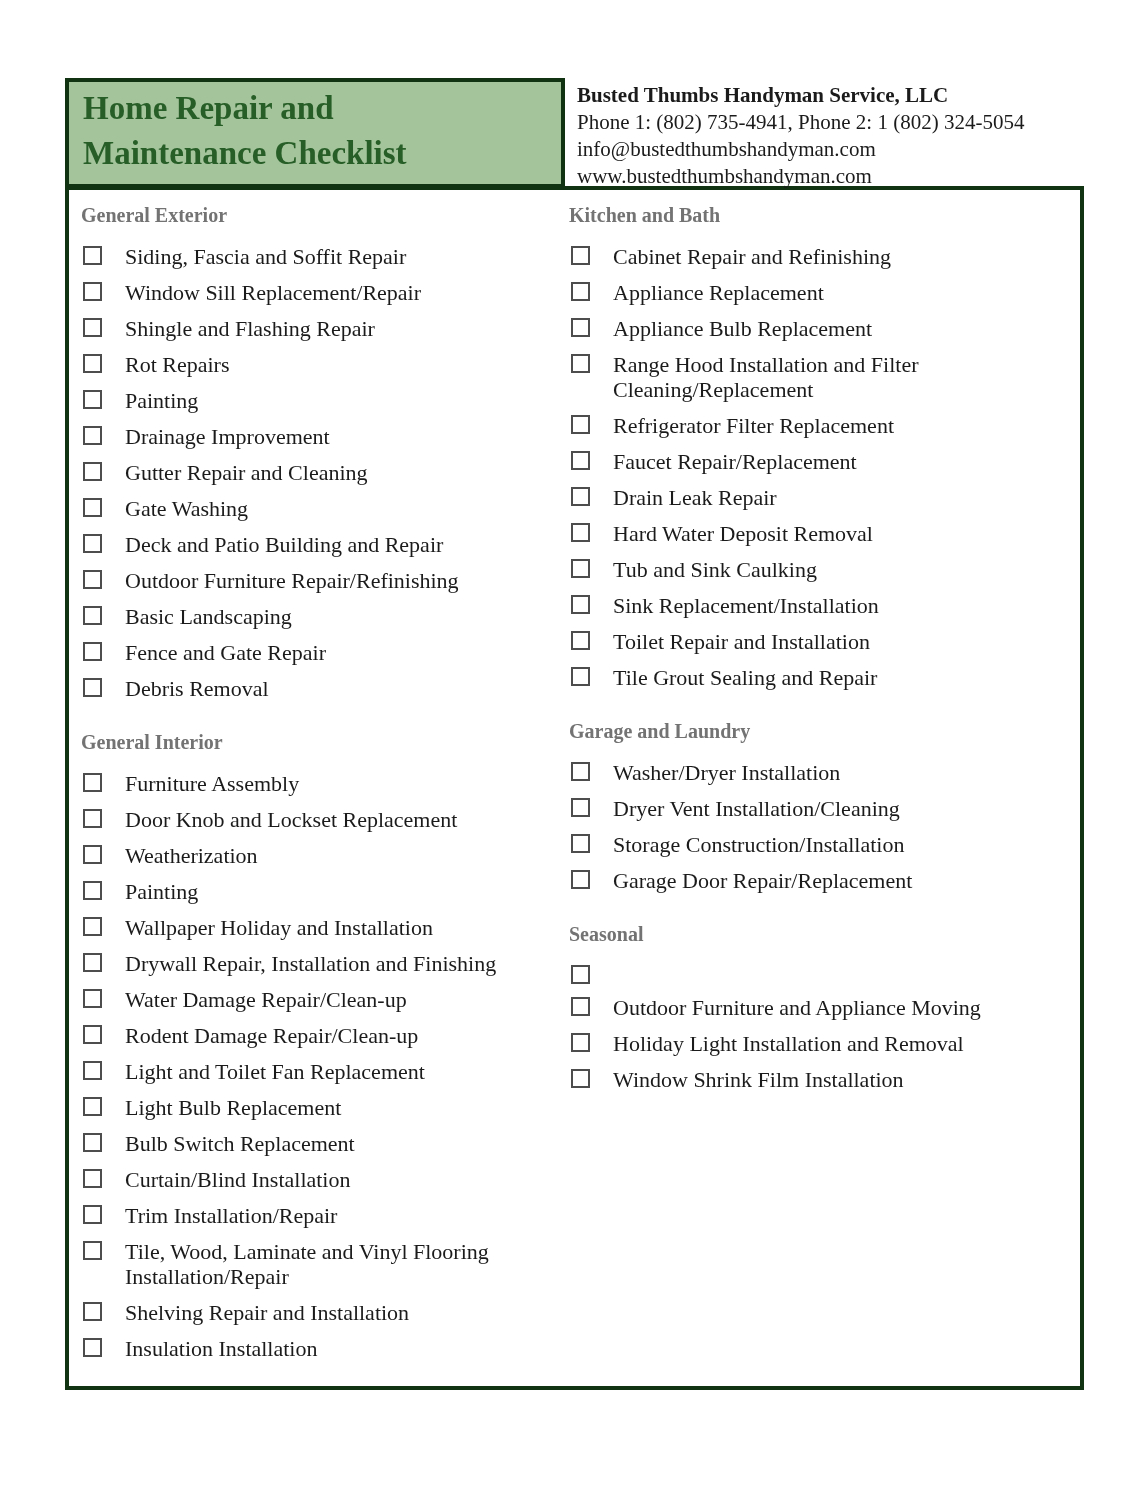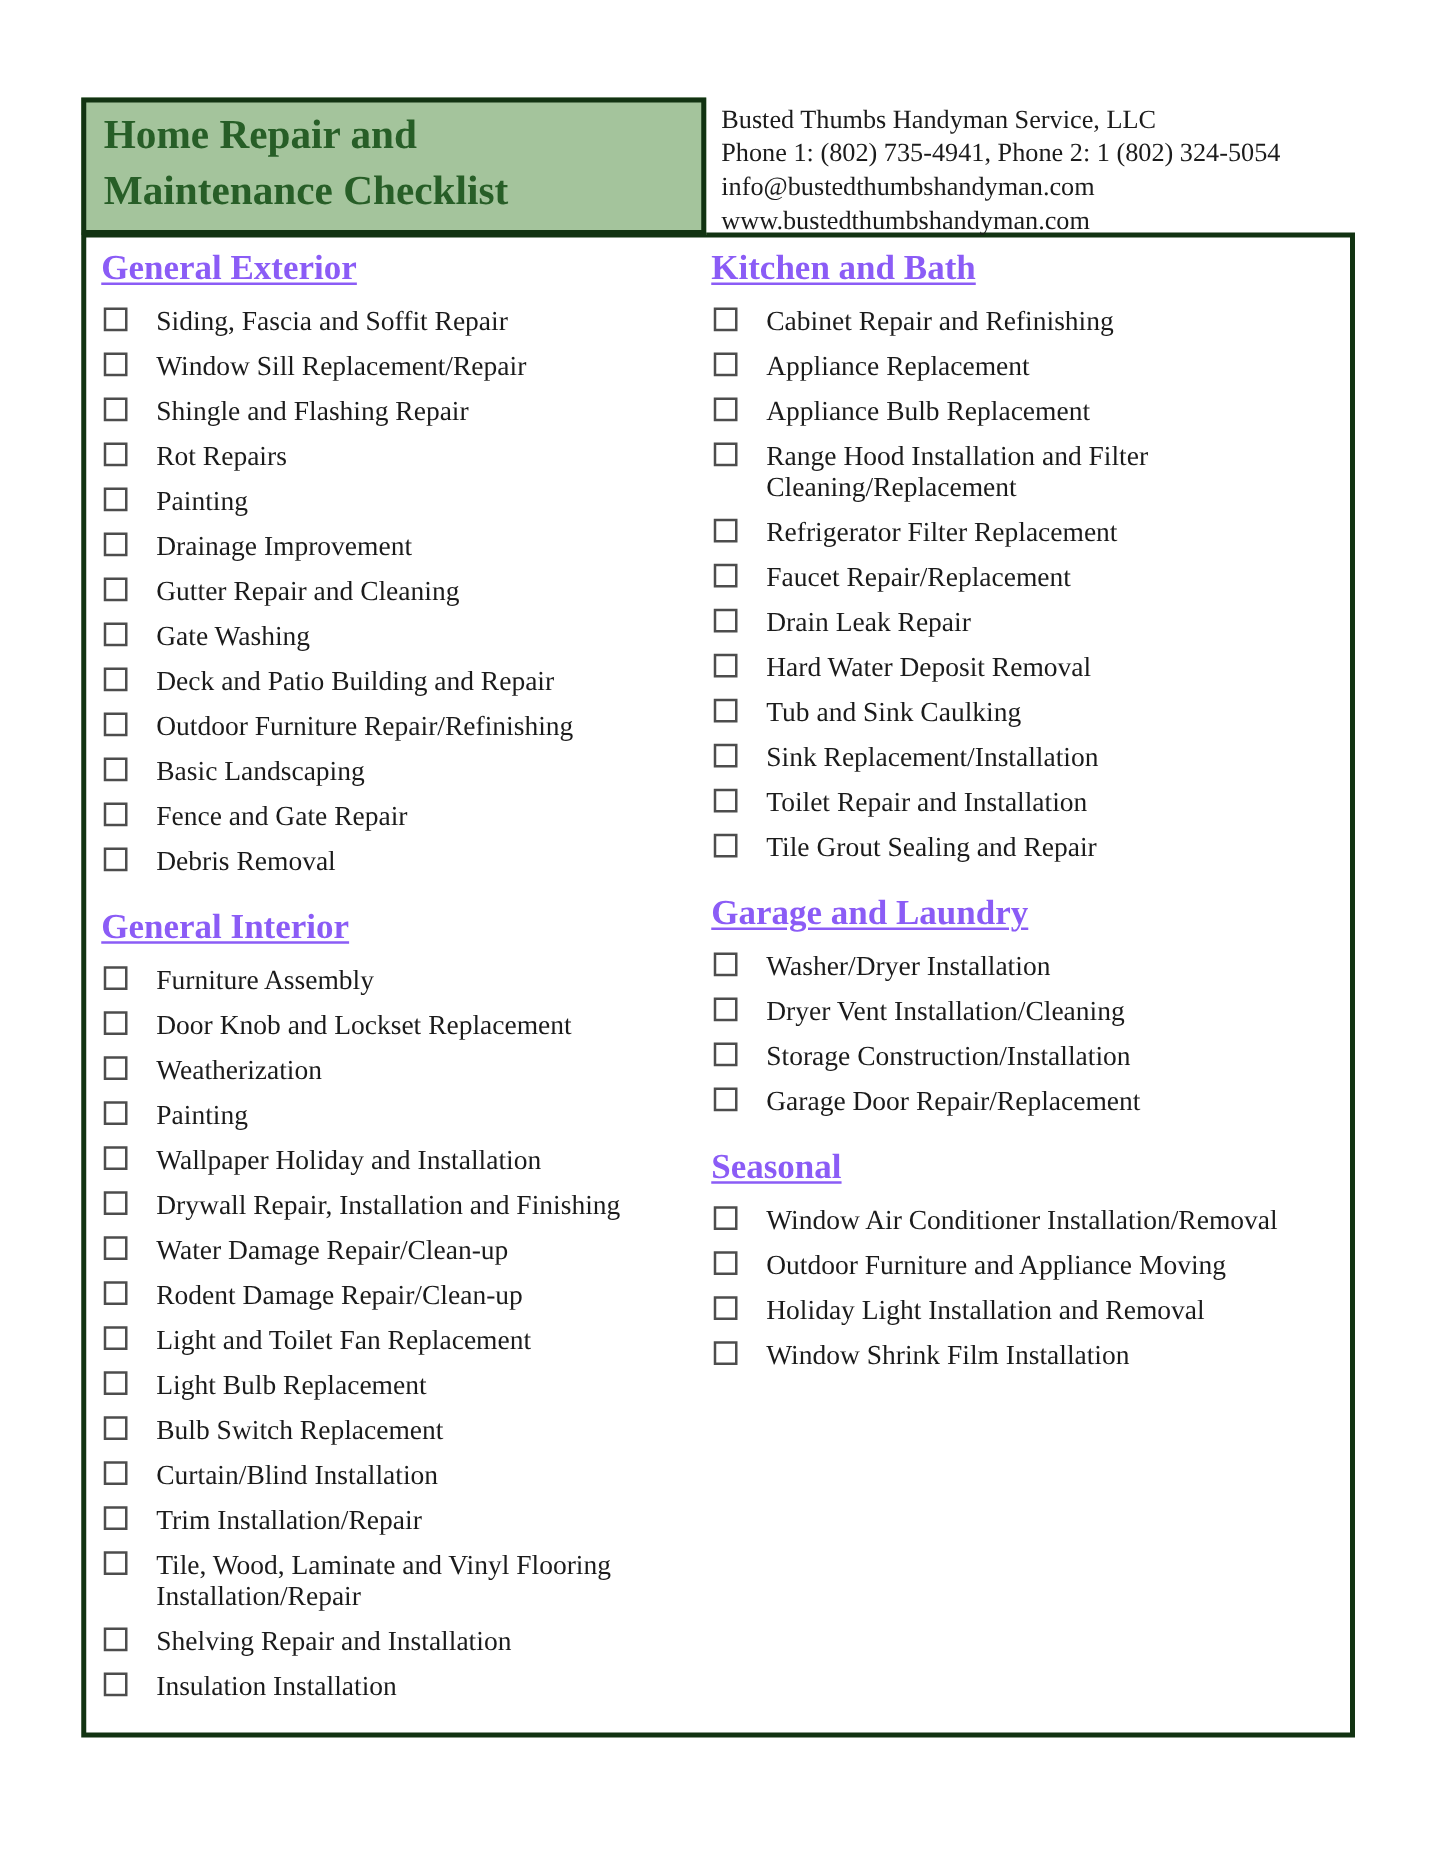--- a/index.html
+++ b/index.html
@@ -41,46 +41,45 @@
     font-weight: bold;
     color: var(--title-green, #275e27);
     line-height: 45px;
     white-space: nowrap;
   }
   .company {
     padding: 4px 0 0 12px;
     font-size: 21px;
     line-height: 27px;
   }
-  .company-name { font-weight: normal; }
+  .company-name { font-weight: bold; }
   
   .content-box {
     box-sizing: border-box;
     border: 4px solid var(--dark-green, #123312);
     margin-top: -4px;
     padding: 8px 12px 14px 12px;
     display: grid;
     grid-template-columns: 488px 1fr;
     align-items: start;
     position: relative;
     z-index: 1;
     background: #ffffff;
   }
   .column { min-width: 0; }
   .section { margin-top: 26px; }
   .section:first-child { margin-top: 2px; }
   .section-heading {
-    font-size: 28px;
+    font-size: 20px;
     font-weight: bold;
     line-height: 30px;
     margin: 0 0 14px 0;
-    text-decoration: underline;
     text-decoration-thickness: 2px;
     text-underline-offset: 3px;
-    color: #8b5cf6;
+    color: #737373;
   }
   .item {
     display: flex;
     align-items: flex-start;
     margin-bottom: 11px;
     font-size: 22px;
     line-height: 25px;
   }
   .checkbox {
     box-sizing: border-box;
@@ -304,21 +303,20 @@
           </div>
           <div class="item">
             <span class="checkbox"></span>
             <span class="item-label">Garage Door Repair/Replacement</span>
           </div>
         </section>
         <section class="section">
           <h2 class="section-heading">Seasonal</h2>
           <div class="item">
             <span class="checkbox"></span>
-            <span class="item-label">Window Air Conditioner Installation/Removal</span>
           </div>
           <div class="item">
             <span class="checkbox"></span>
             <span class="item-label">Outdoor Furniture and Appliance Moving</span>
           </div>
           <div class="item">
             <span class="checkbox"></span>
             <span class="item-label">Holiday Light Installation and Removal</span>
           </div>
           <div class="item">

